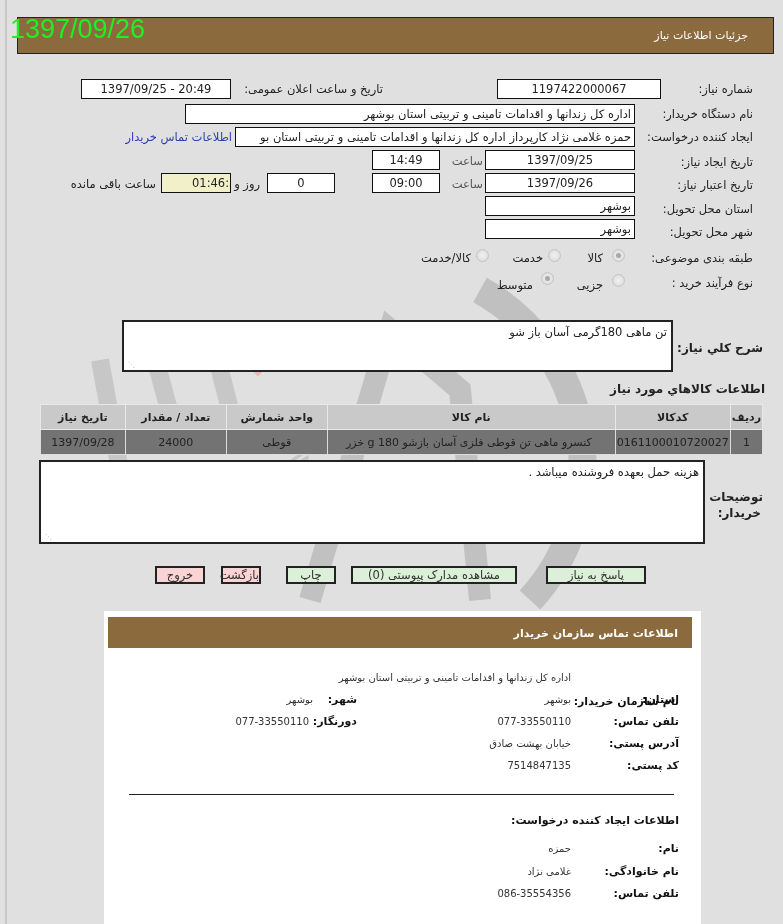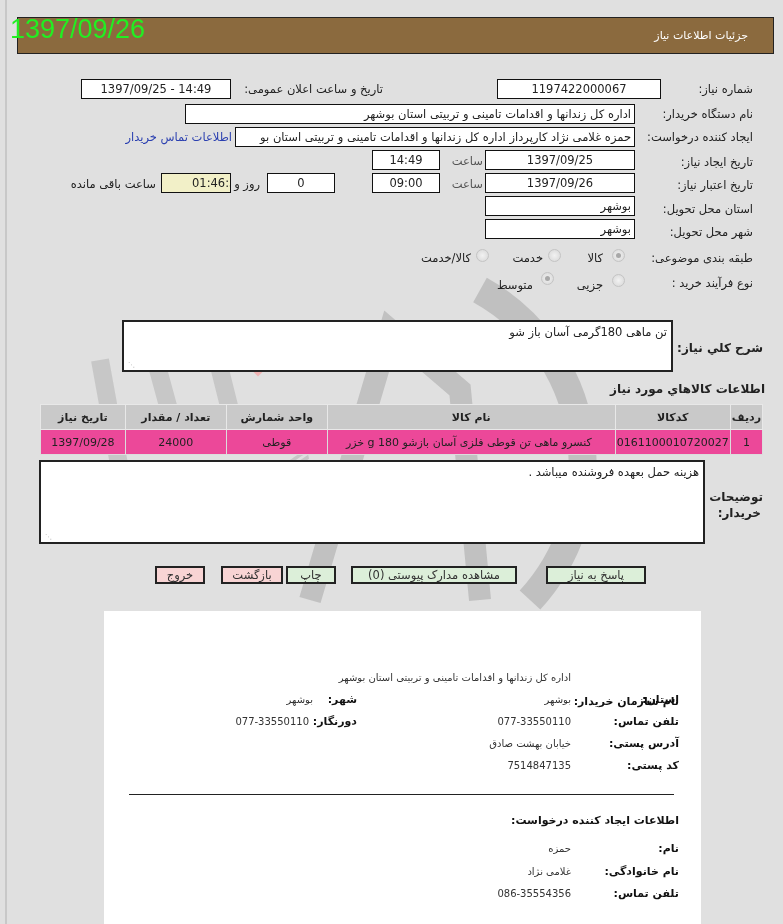--- a/index.html
+++ b/index.html
@@ -33,21 +33,21 @@
   .textarea {
     position:absolute; background:#fff; border:2px solid #222; box-sizing:border-box;
     direction:rtl; text-align:right; padding:3px 4px; font-size:11.5px; z-index:2;
   }
   .grip { position:absolute; left:4px; bottom:2px; font-size:7px; color:#aaa; line-height:6px; }
   table.goods {
     position:absolute; left:40px; top:404px; width:723px; border-collapse:collapse;
     direction:rtl; font-size:11px; z-index:2; background:#f4f4f4;
   }
   table.goods th { background:#c9c9c9; height:22px; font-weight:bold; border:1px solid #e8e8e8; color:#222; }
-  table.goods td { background:#ec4899; height:22px; text-align:center; border:1px solid #dcdcdc; }
+  table.goods td { background:#737373; height:22px; text-align:center; border:1px solid #dcdcdc; }
   .btn {
     position:absolute; height:18px; border:2px solid #222; box-sizing:border-box; font-size:11.5px;
     line-height:14px; text-align:center; direction:rtl; cursor:pointer; z-index:2; color:#333;
   }
   .btn.green { background:#dcefd9; }
   .btn.pink { background:#f8d4d4; }
   .contact {
     position:absolute; left:104px; top:611px; width:597px; height:313px; background:#fff; z-index:2;
   }
   .contact-head {
@@ -74,21 +74,21 @@
 
 <div class="stamp">1397/09/26</div>
 
 <div class="title-bar">
   <span class="title">جزئیات اطلاعات نیاز</span>
 </div>
 
 <div class="lbl" style="right:30px; top:82px;">شماره نیاز:</div>
 <div class="field" style="left:485px; top:79px; width:164px;margin-left:12px;">1197422000067</div>
 <div class="lbl" style="right:400px; top:82px;">تاریخ و ساعت اعلان عمومی:</div>
-<div class="field" style="left:81px; top:79px; width:150px;">1397/09/25 - 14:49</div>
+<div class="field" style="left:81px; top:79px; width:150px;">1397/09/25 - 20:49</div>
 
 <div class="lbl" style="right:30px; top:107px;">نام دستگاه خریدار:</div>
 <div class="field rtl" style="left:185px; top:104px; width:450px;">اداره کل زندانها و اقدامات تامینی و تربیتی استان بوشهر</div>
 
 <div class="lbl" style="right:30px; top:130px;">ایجاد کننده درخواست:</div>
 <div class="field rtl" style="left:235px; top:127px; width:400px;">حمزه غلامی نژاد کارپرداز اداره کل زندانها و اقدامات تامینی و تربیتی استان بو</div>
 <div class="link" style="right:551px; top:130px;">اطلاعات تماس خریدار</div>
 
 <div class="lbl" style="right:30px; top:155px;">تاریخ ایجاد نیاز:</div>
 <div class="field" style="left:485px; top:150px; width:150px;">1397/09/25</div>
@@ -157,24 +157,27 @@
 <div class="lbl bold" style="right:20px; top:490px; font-size:12px;">توضیحات</div>
 <div class="lbl bold" style="right:22px; top:506px; font-size:12px;">خریدار:</div>
 <div class="textarea" style="left:39px; top:460px; width:666px; height:84px;">
   <span>هزینه حمل بعهده فروشنده میباشد .</span>
   <span class="grip">⋰</span>
 </div>
 
 <div class="btn green" style="left:546px; top:566px; width:100px;">پاسخ به نیاز</div>
 <div class="btn green" style="left:351px; top:566px; width:166px;">مشاهده مدارک پیوستی (0)</div>
 <div class="btn green" style="left:286px; top:566px; width:50px;">چاپ</div>
-<div class="btn pink" style="left:221px; top:566px; width:62px;">بازگشت</div>
+<div class="btn pink" style="left:221px; top:566px; width:40px;">بازگشت</div>
 <div class="btn pink" style="left:155px; top:566px; width:50px;">خروج</div>
 
 <div class="contact">
+  <div class="contact-head">
+    <span>اطلاعات تماس سازمان خریدار</span>
+  </div>
 
   <div class="c-lbl" style="right:22px; top:60px;margin-top:24px;">نام سازمان خریدار:</div>
   <div class="c-val" style="right:130px; top:61px;">اداره کل زندانها و اقدامات تامینی و تربیتی استان بوشهر</div>
 
   <div class="c-lbl" style="right:22px; top:82px;">استان:</div>
   <div class="c-val" style="right:130px; top:83px;">بوشهر</div>
   <div class="c-lbl" style="right:344px; top:82px;">شهر:</div>
   <div class="c-val" style="right:388px; top:83px;">بوشهر</div>
 
   <div class="c-lbl" style="right:22px; top:104px;">تلفن تماس:</div>

